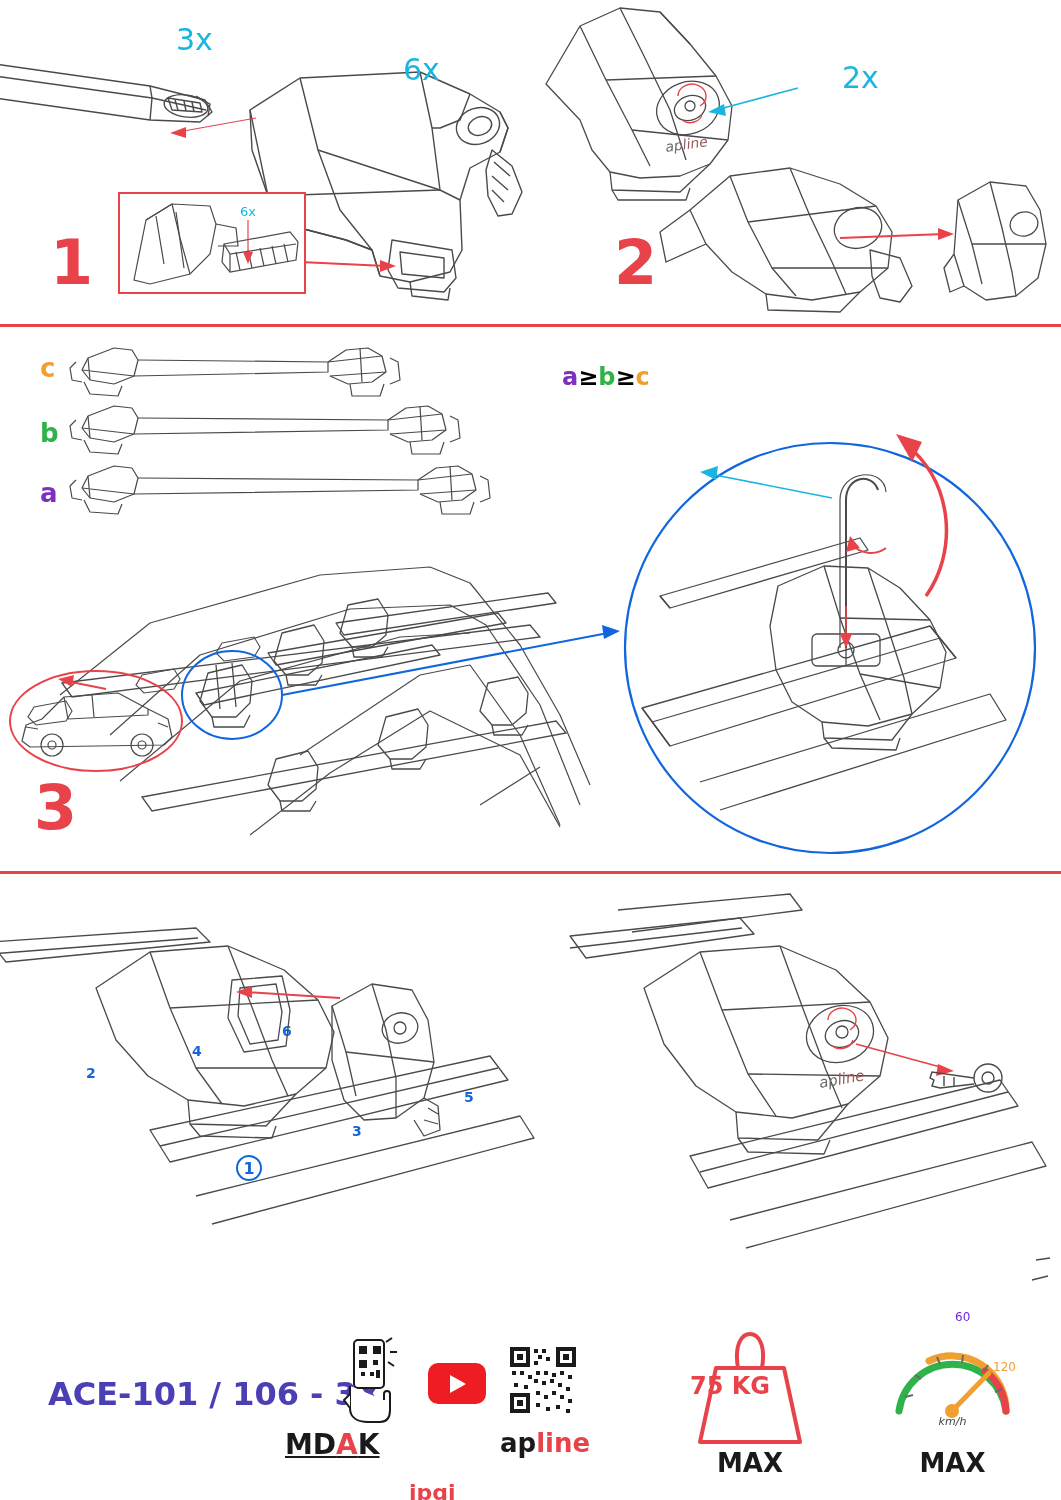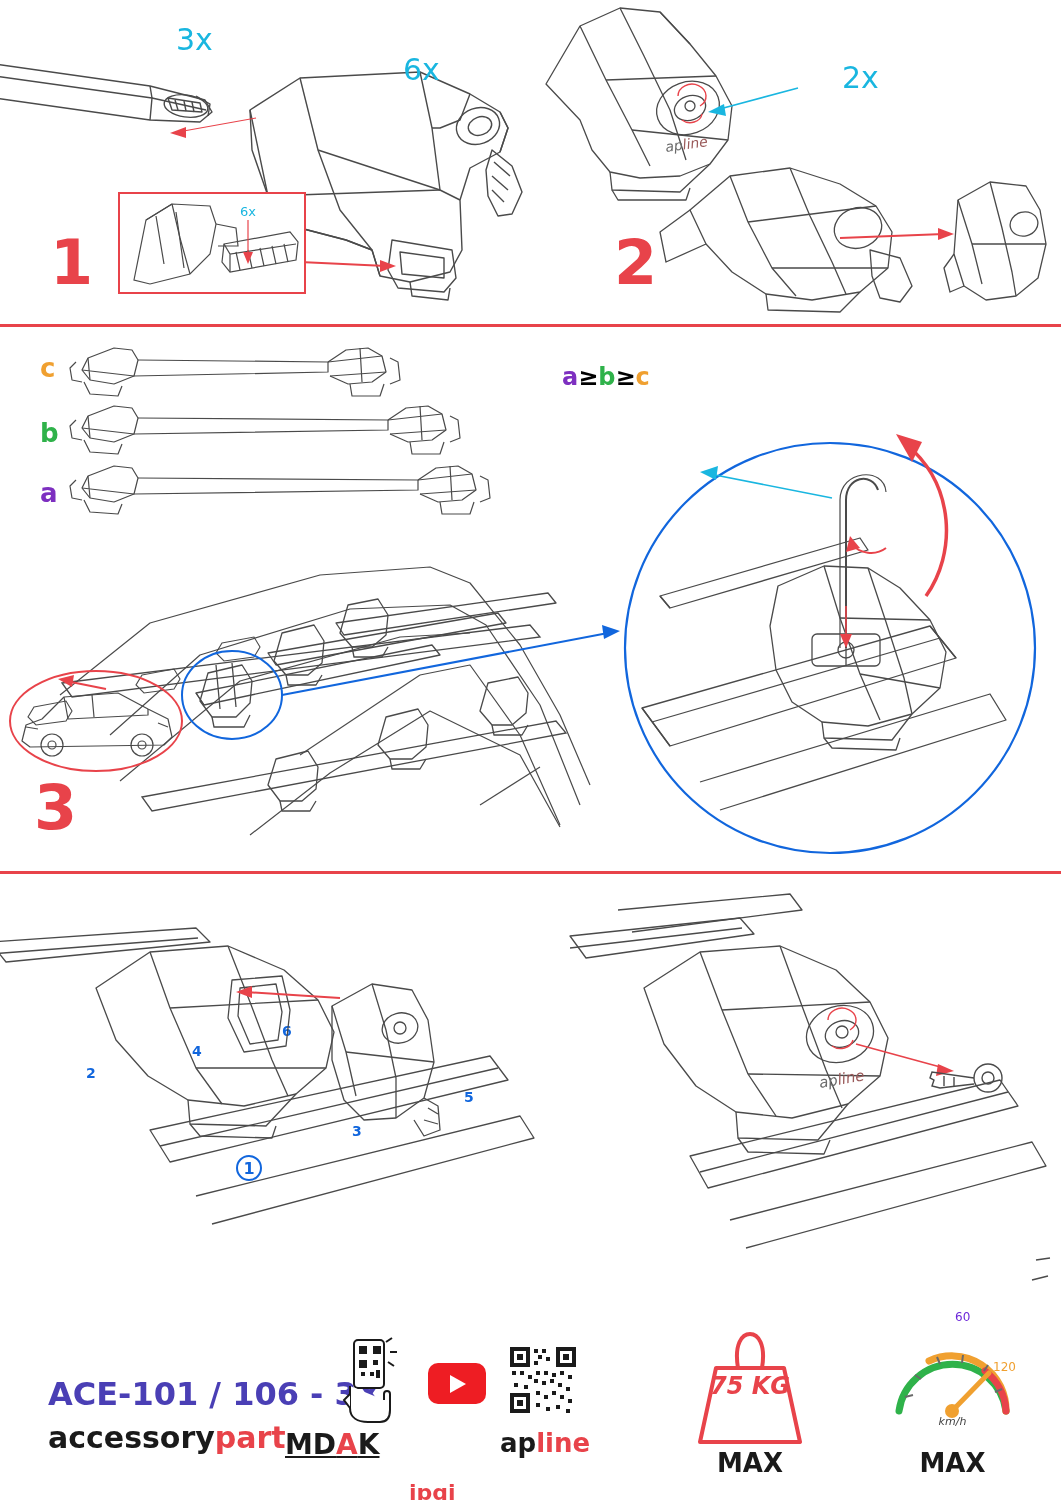--- a/index.html
+++ b/index.html
@@ -128,21 +128,21 @@
   }
 
   
   .weight-wrap { position:absolute; left:690px; top:1320px; width:120px; height:130px; }
   .weight-label {
     position:absolute; left:690px; top:1448px; width:120px;
     text-align:center; font-size:26px; font-weight:bold; color:#1a1a1a;
   }
   .weight-text {
     position:absolute; left:690px; top:1372px; width:120px;
-    text-align:center; color:#e8434a; font-size:24px; font-weight:bold;font-style:italic;
+    text-align:left; color:#e8434a; font-size:24px; font-weight:bold;
   }
 
   
   .speed-wrap { position:absolute; left:885px; top:1315px; width:135px; height:130px; }
   .speed-label {
     position:absolute; left:880px; top:1448px; width:145px;
     text-align:center; font-size:26px; font-weight:bold; color:#1a1a1a;
   }
   .speed-kmh {
     position:absolute; left:880px; top:1415px; width:145px;
@@ -591,23 +591,20 @@
         <path d="M404 196 L404 206 M414 197 L414 206"></path>
       </g>
     </svg>
 
     
   </div>
 
   <div class="footer"></div>
 
   <div class="product-code">ACE-101 / 106 - 3X</div>
-  <div class="brand">
-    <span class="accessory">accessory</span><span class="part">part</span>
-  </div>
 
   <svg class="phone-icon" viewBox="0 0 60 85">
     <rect x="14" y="2" width="30" height="48" rx="4" fill="#fff" stroke="#1a1a1a" stroke-width="2"></rect>
     <g fill="#1a1a1a">
       <rect x="19" y="8" width="8" height="8"></rect>
         <rect x="33" y="8" width="8" height="8"></rect>
       <rect x="19" y="22" width="8" height="8"></rect>
         <rect x="33" y="22" width="5" height="5"></rect>
       <rect x="21" y="34" width="4" height="4"></rect>
         <rect x="30" y="34" width="4" height="4"></rect>

